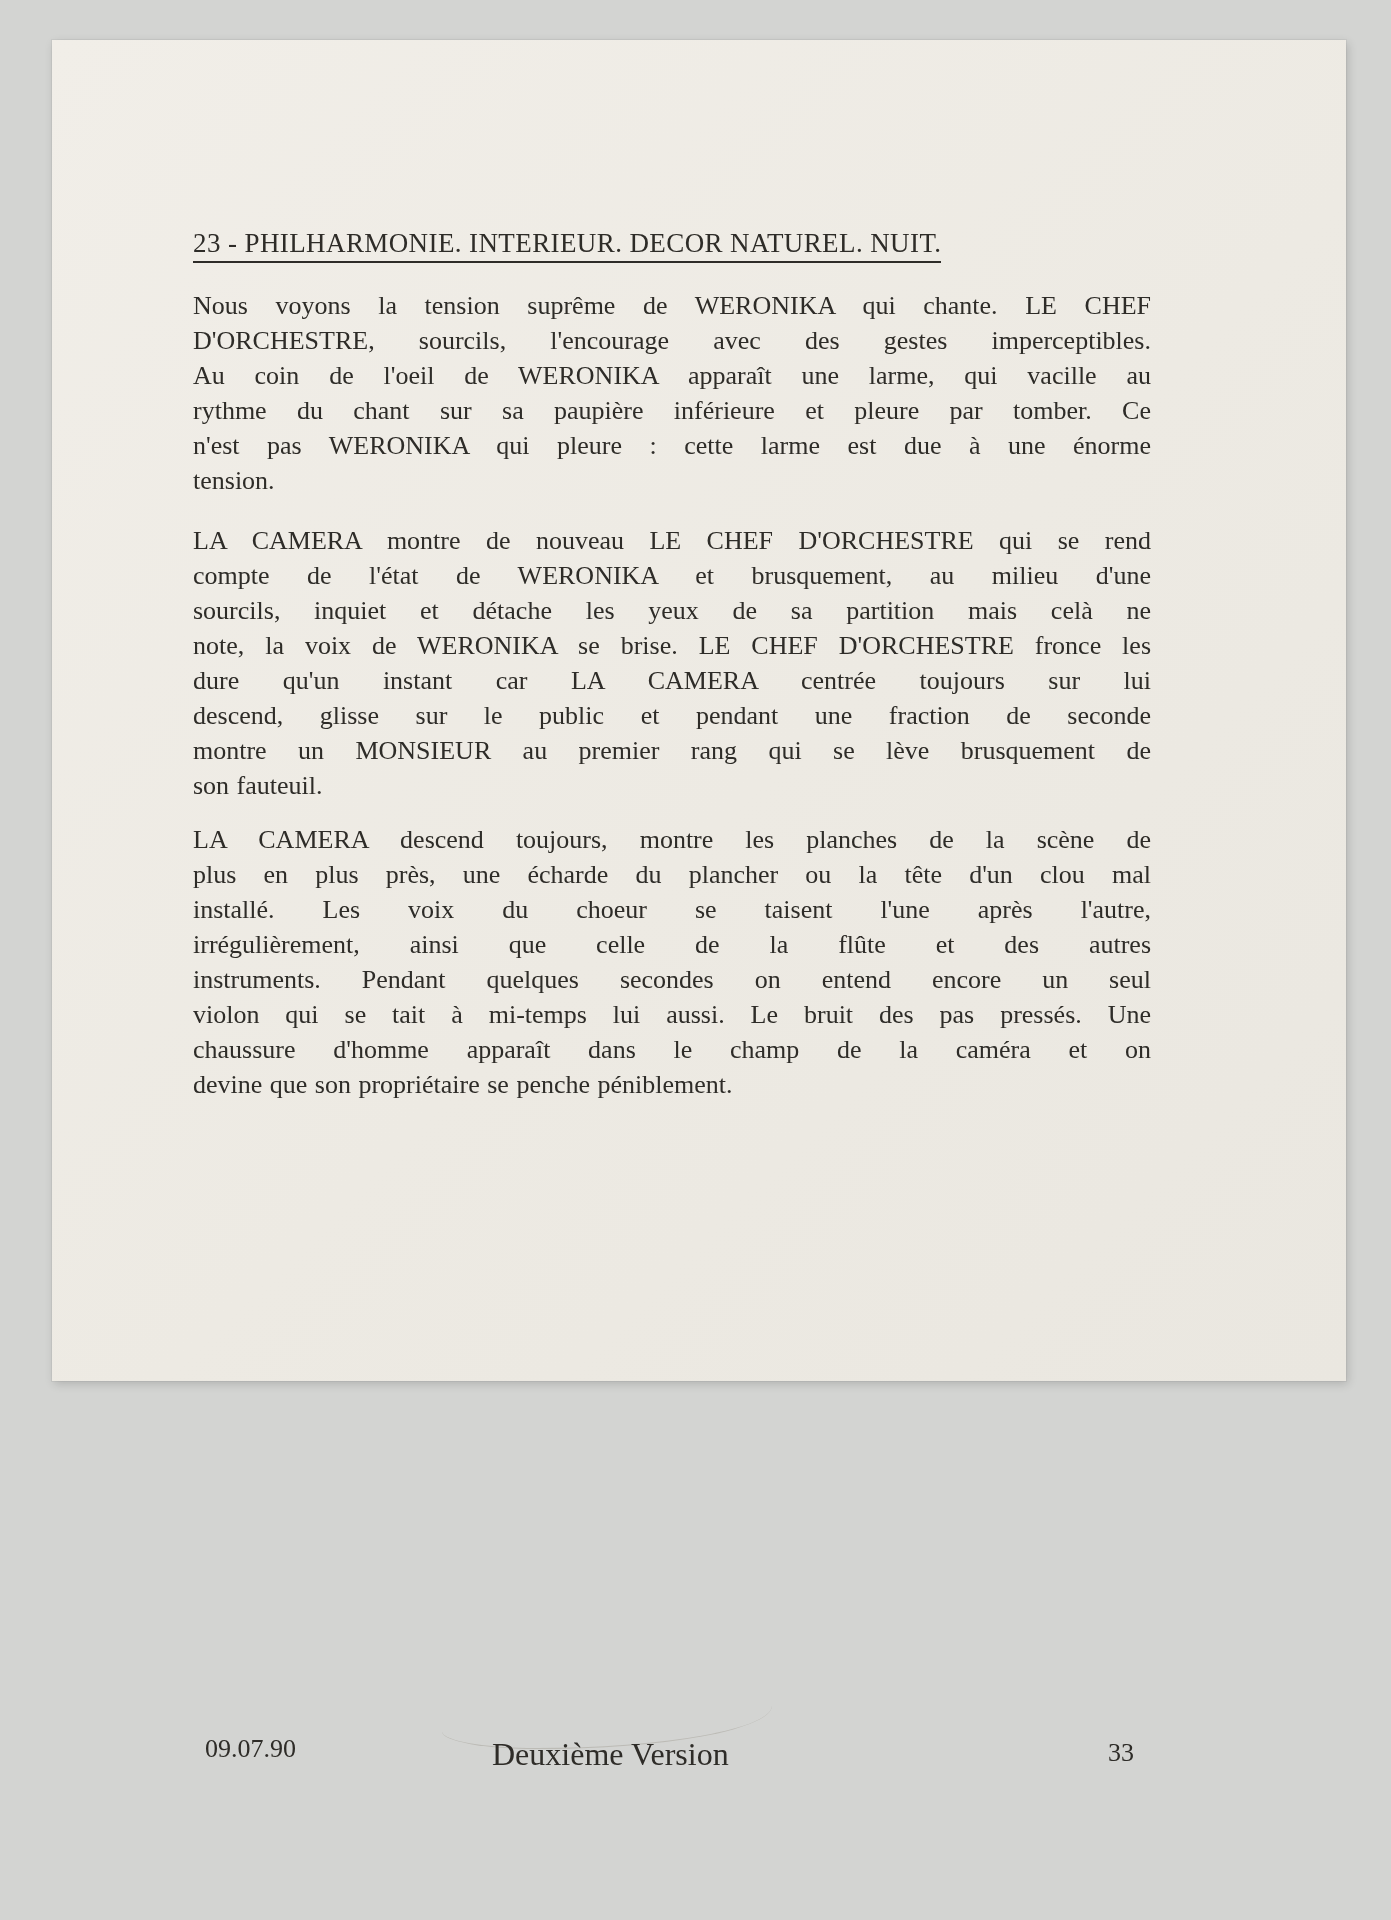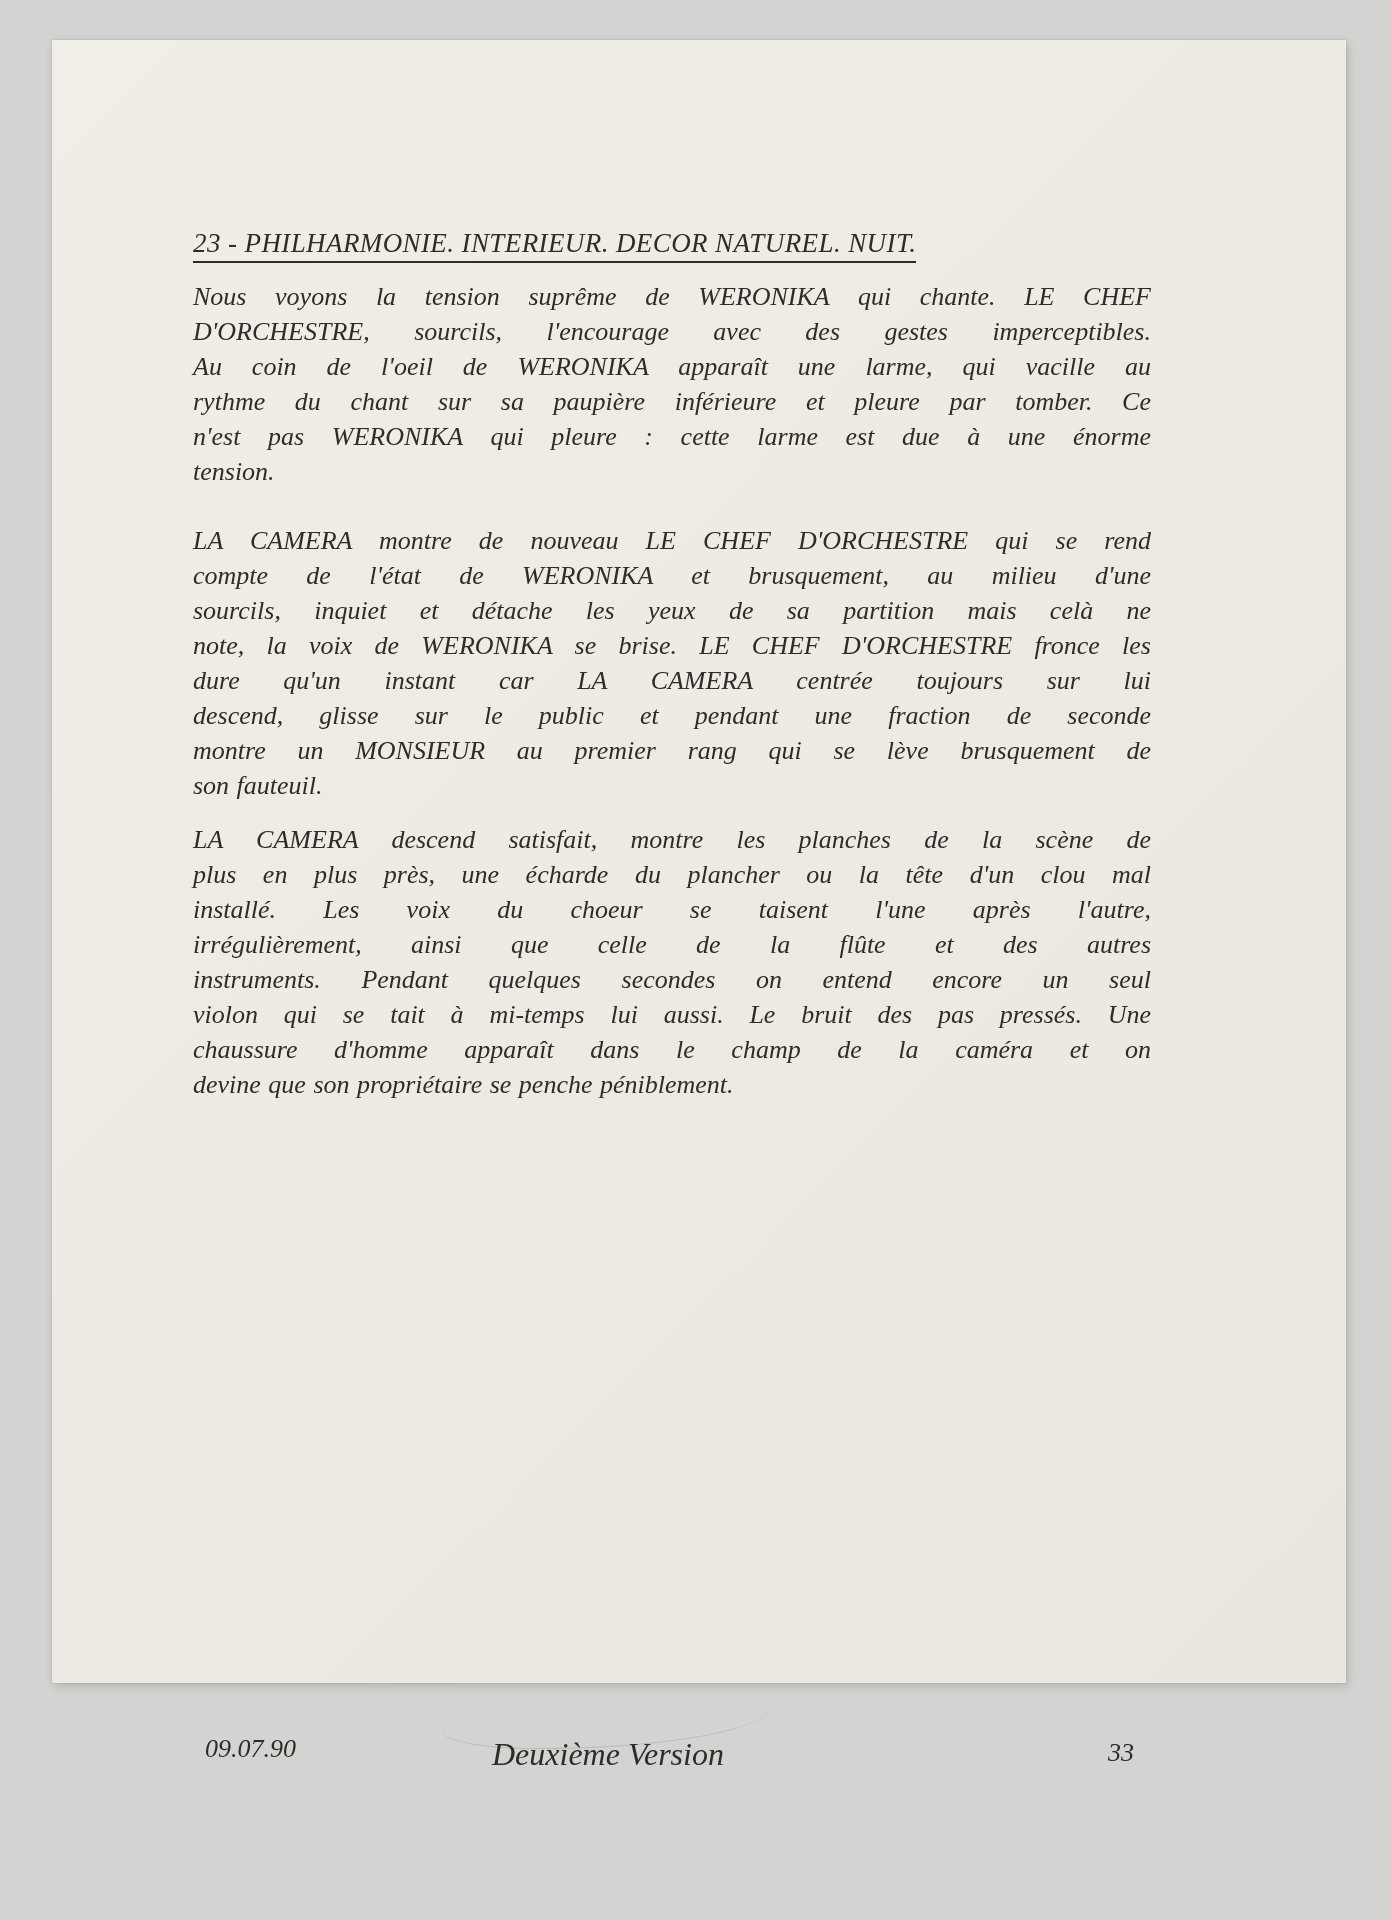--- a/index.html
+++ b/index.html
@@ -12,42 +12,41 @@
     background: #d3d4d2;
     position: relative;
     font-family: "Liberation Serif", serif;
     overflow: hidden;
   }
   .sheet {
     position: absolute;
     left: 52px;
     top: 40px;
     width: 1294px;
-    height: 1643px;
+    height: 1341px;
     background: linear-gradient(135deg, #f1eee8 0%, #edeae3 55%, #eae7e0 100%);
     box-shadow: 2px 3px 9px rgba(0,0,0,0.16), 0 0 0 1px rgba(0,0,0,0.04);
     color: #2e2c28;
-    font-style: italic;
   }
   .heading-wrap {
     position: absolute;
     left: 141px;
     top: 188px;
     width: 958px;
   }
   .scene-heading {
     display: inline;
     font-size: 27px;
     letter-spacing: 0.4px;
     border-bottom: 2px solid #2e2c28;
     padding-bottom: 3px;
     white-space: nowrap;
   }
   .para { position: absolute; left: 141px; width: 958px; }
-  .p1 { top: 239px; }
+  .p1 { top: 248px; }
   .p2 { top: 483px; }
   .p3 { top: 782px; }
   .line {
     font-size: 26px;
     line-height: 35px;
     text-align: justify;
     text-align-last: justify;
     word-spacing: 1px;
   }
   .line.last {
@@ -89,21 +88,21 @@
     <div class="line">compte de l'état de WERONIKA et brusquement, au milieu d'une</div>
     <div class="line">sourcils, inquiet et détache les yeux de sa partition mais celà ne</div>
     <div class="line">note, la voix de WERONIKA se brise. LE CHEF D'ORCHESTRE fronce les</div>
     <div class="line">dure qu'un instant car LA CAMERA centrée toujours sur lui</div>
     <div class="line">descend, glisse sur le public et pendant une fraction de seconde</div>
     <div class="line">montre un MONSIEUR au premier rang qui se lève brusquement de</div>
     <div class="line last">son fauteuil.</div>
   </div>
 
   <div class="para p3">
-    <div class="line">LA CAMERA descend satisfait, montre les planches de la scène de</div>
+    <div class="line">LA CAMERA descend toujours, montre les planches de la scène de</div>
     <div class="line">plus en plus près, une écharde du plancher ou la tête d'un clou mal</div>
     <div class="line">installé. Les voix du choeur se taisent l'une après l'autre,</div>
     <div class="line">irrégulièrement, ainsi que celle de la flûte et des autres</div>
     <div class="line">instruments. Pendant quelques secondes on entend encore un seul</div>
     <div class="line">violon qui se tait à mi-temps lui aussi. Le bruit des pas pressés. Une</div>
     <div class="line">chaussure d'homme apparaît dans le champ de la caméra et on</div>
     <div class="line last">devine que son propriétaire se penche péniblement.</div>
   </div>
 
   <div class="scratch"></div>

